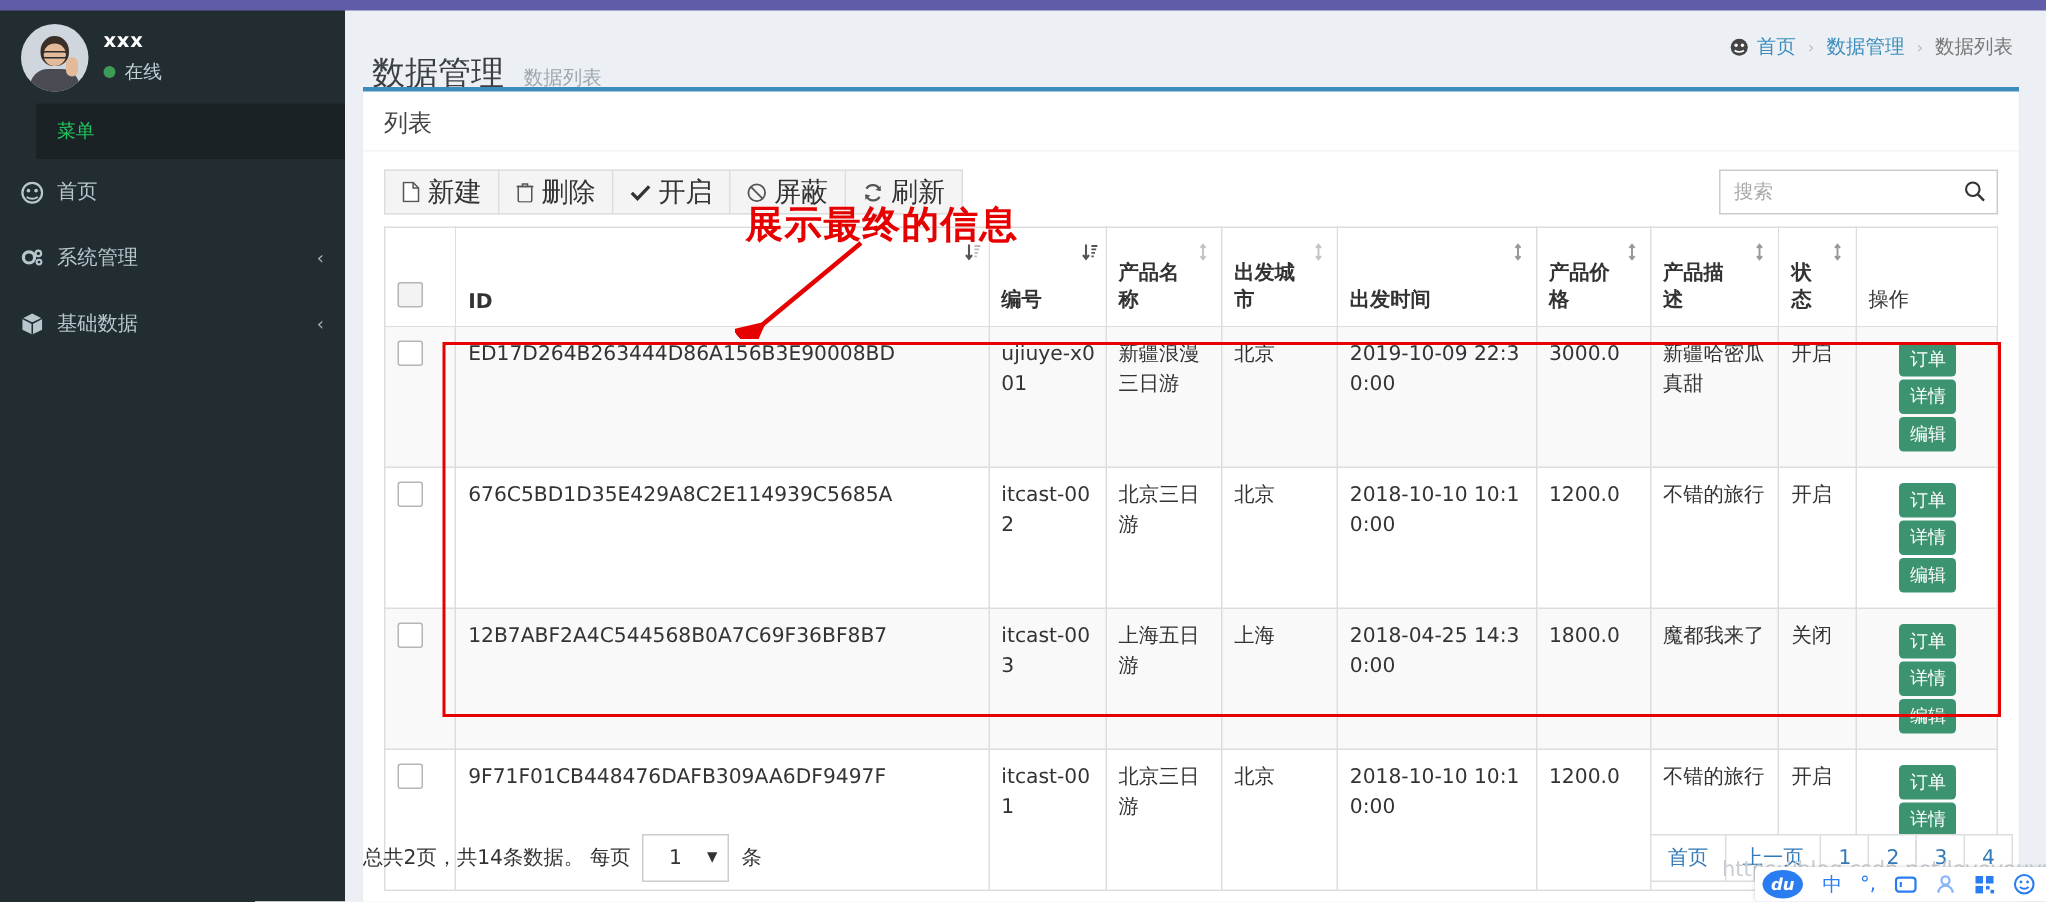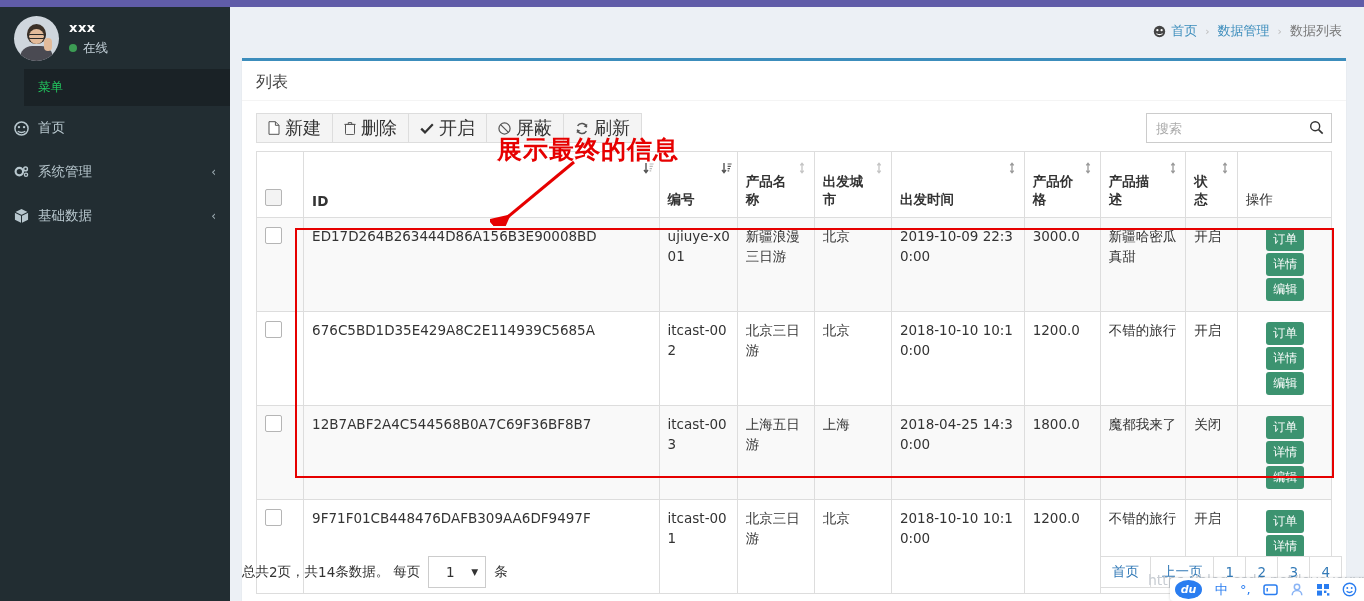--- a/index.html
+++ b/index.html
@@ -335,20 +335,24 @@
         <span class="mi-label">基础数据</span>
         <span class="mi-arrow">‹</span>
       </div>
 
     </div>
   </div>
 
   <div class="main">
     <div class="main-purple"></div>
 
+    <div class="content-header">
+      <h1 class="ch-title">数据管理</h1>
+      <small class="ch-sub">数据列表</small>
+    </div>
 
     <div class="breadcrumb">
       <span class="bc-home-icon">
         <svg width="13" height="13" viewBox="0 0 16 16">
           <circle cx="8" cy="8" r="7" fill="#444"></circle>
           <circle cx="5.4" cy="6.4" r="1.4" fill="#fff"></circle>
           <circle cx="10.6" cy="6.4" r="1.4" fill="#fff"></circle>
           <path d="M4.2 10.6 Q8 13 11.8 10.6" fill="none" stroke="#fff" stroke-width="1.4"></path>
         </svg>
       </span>

